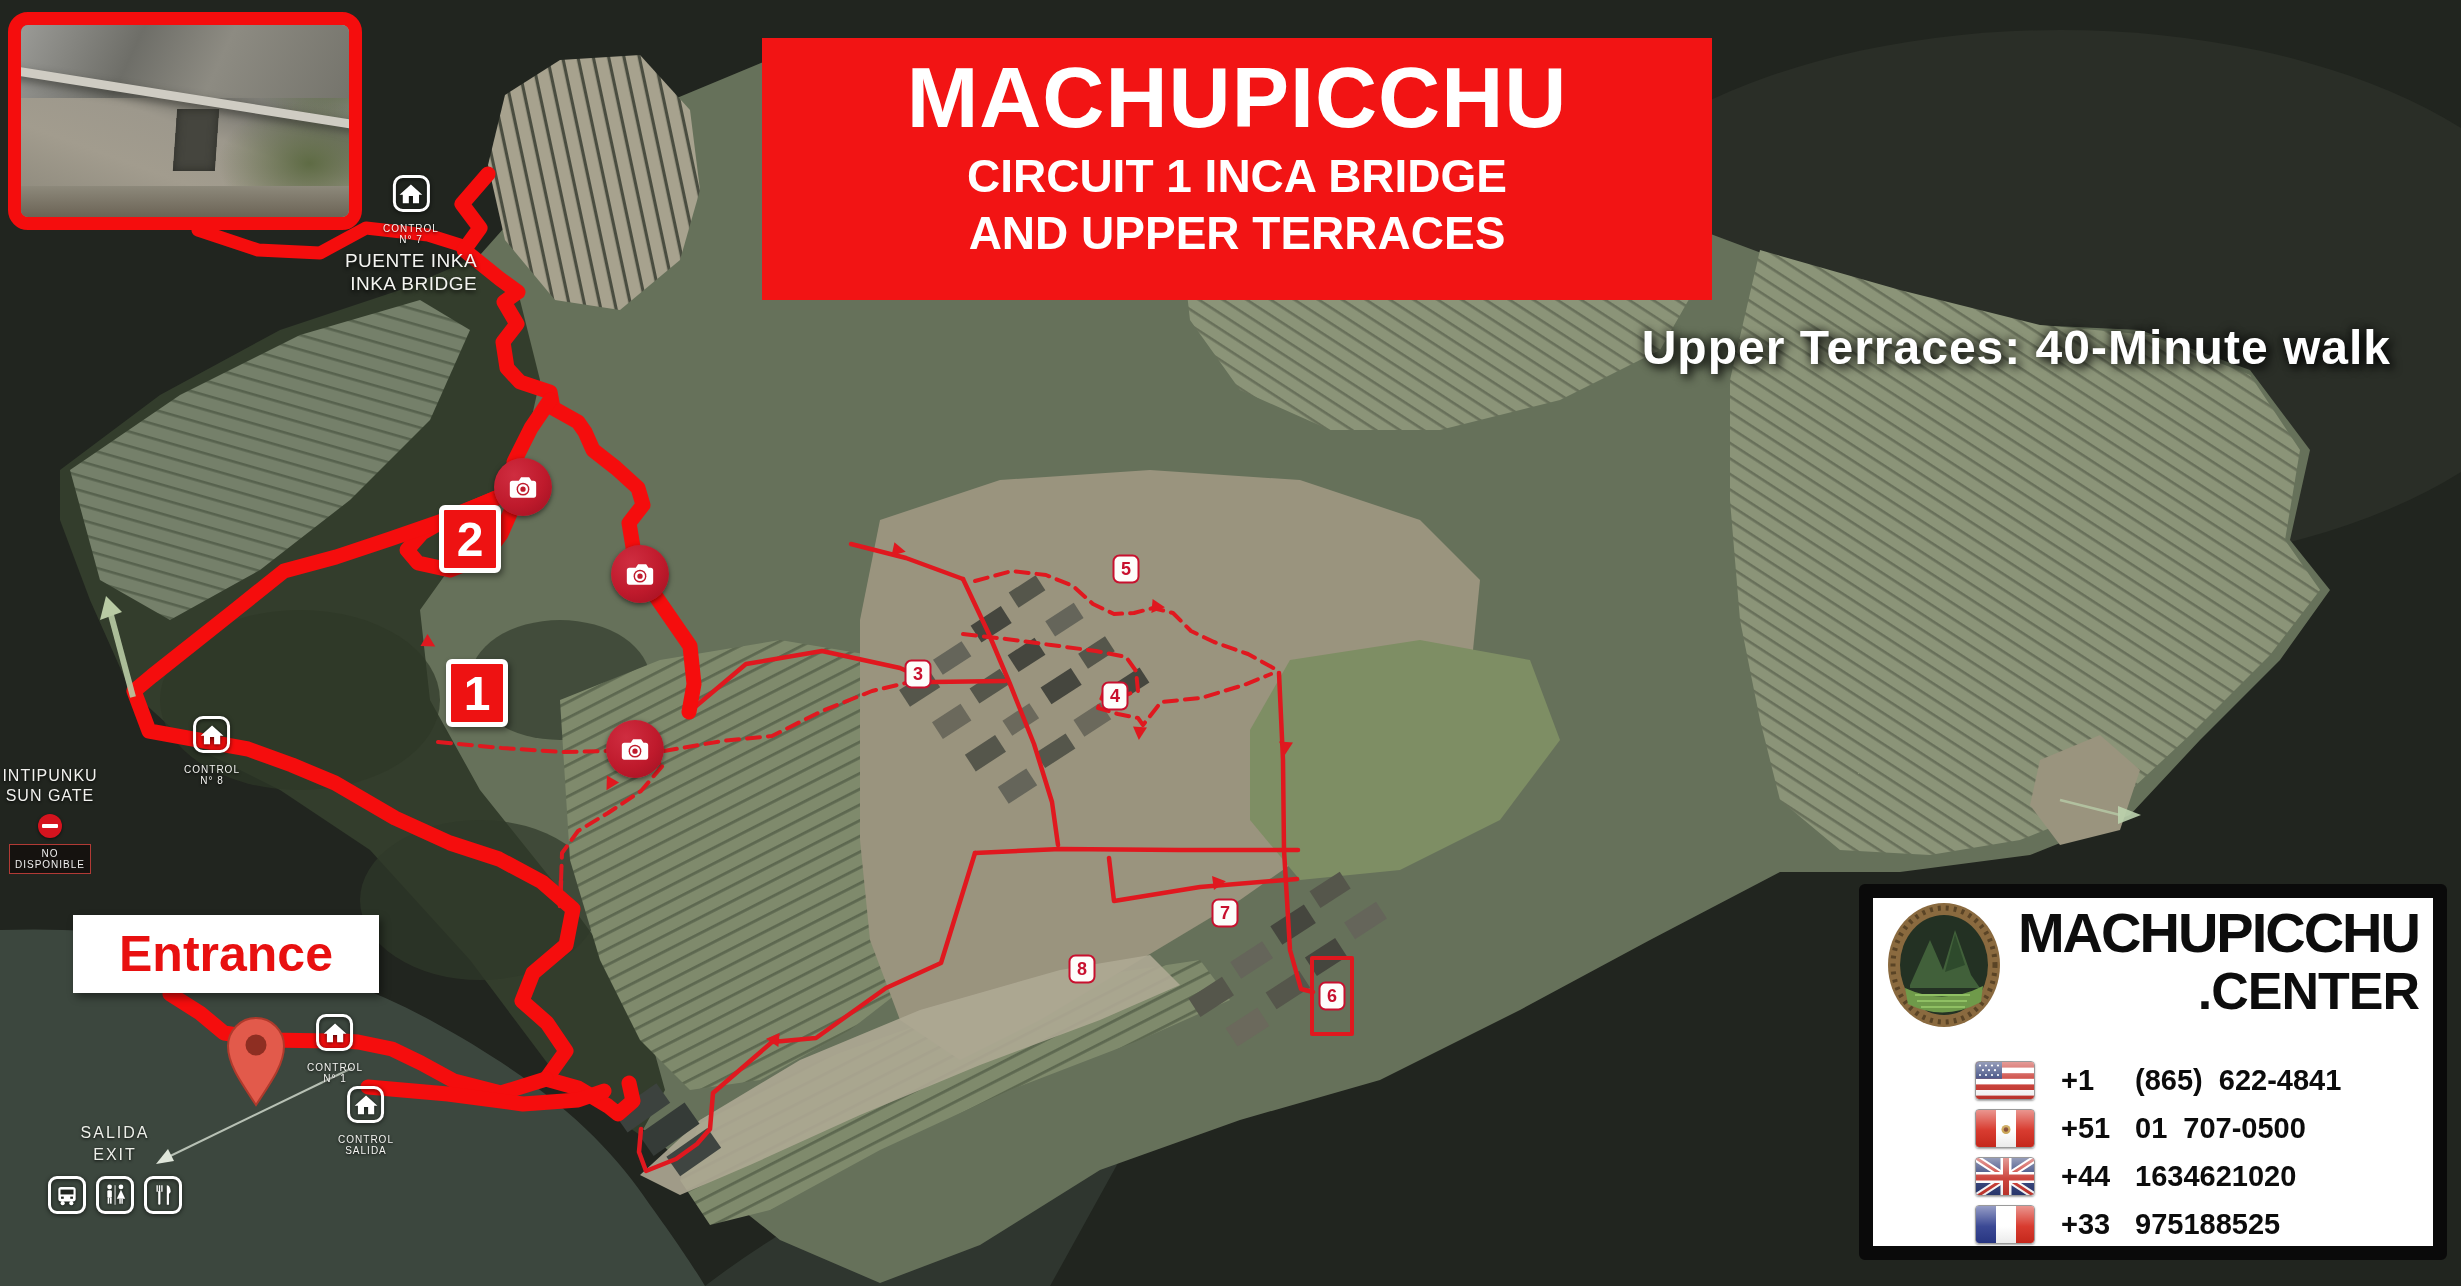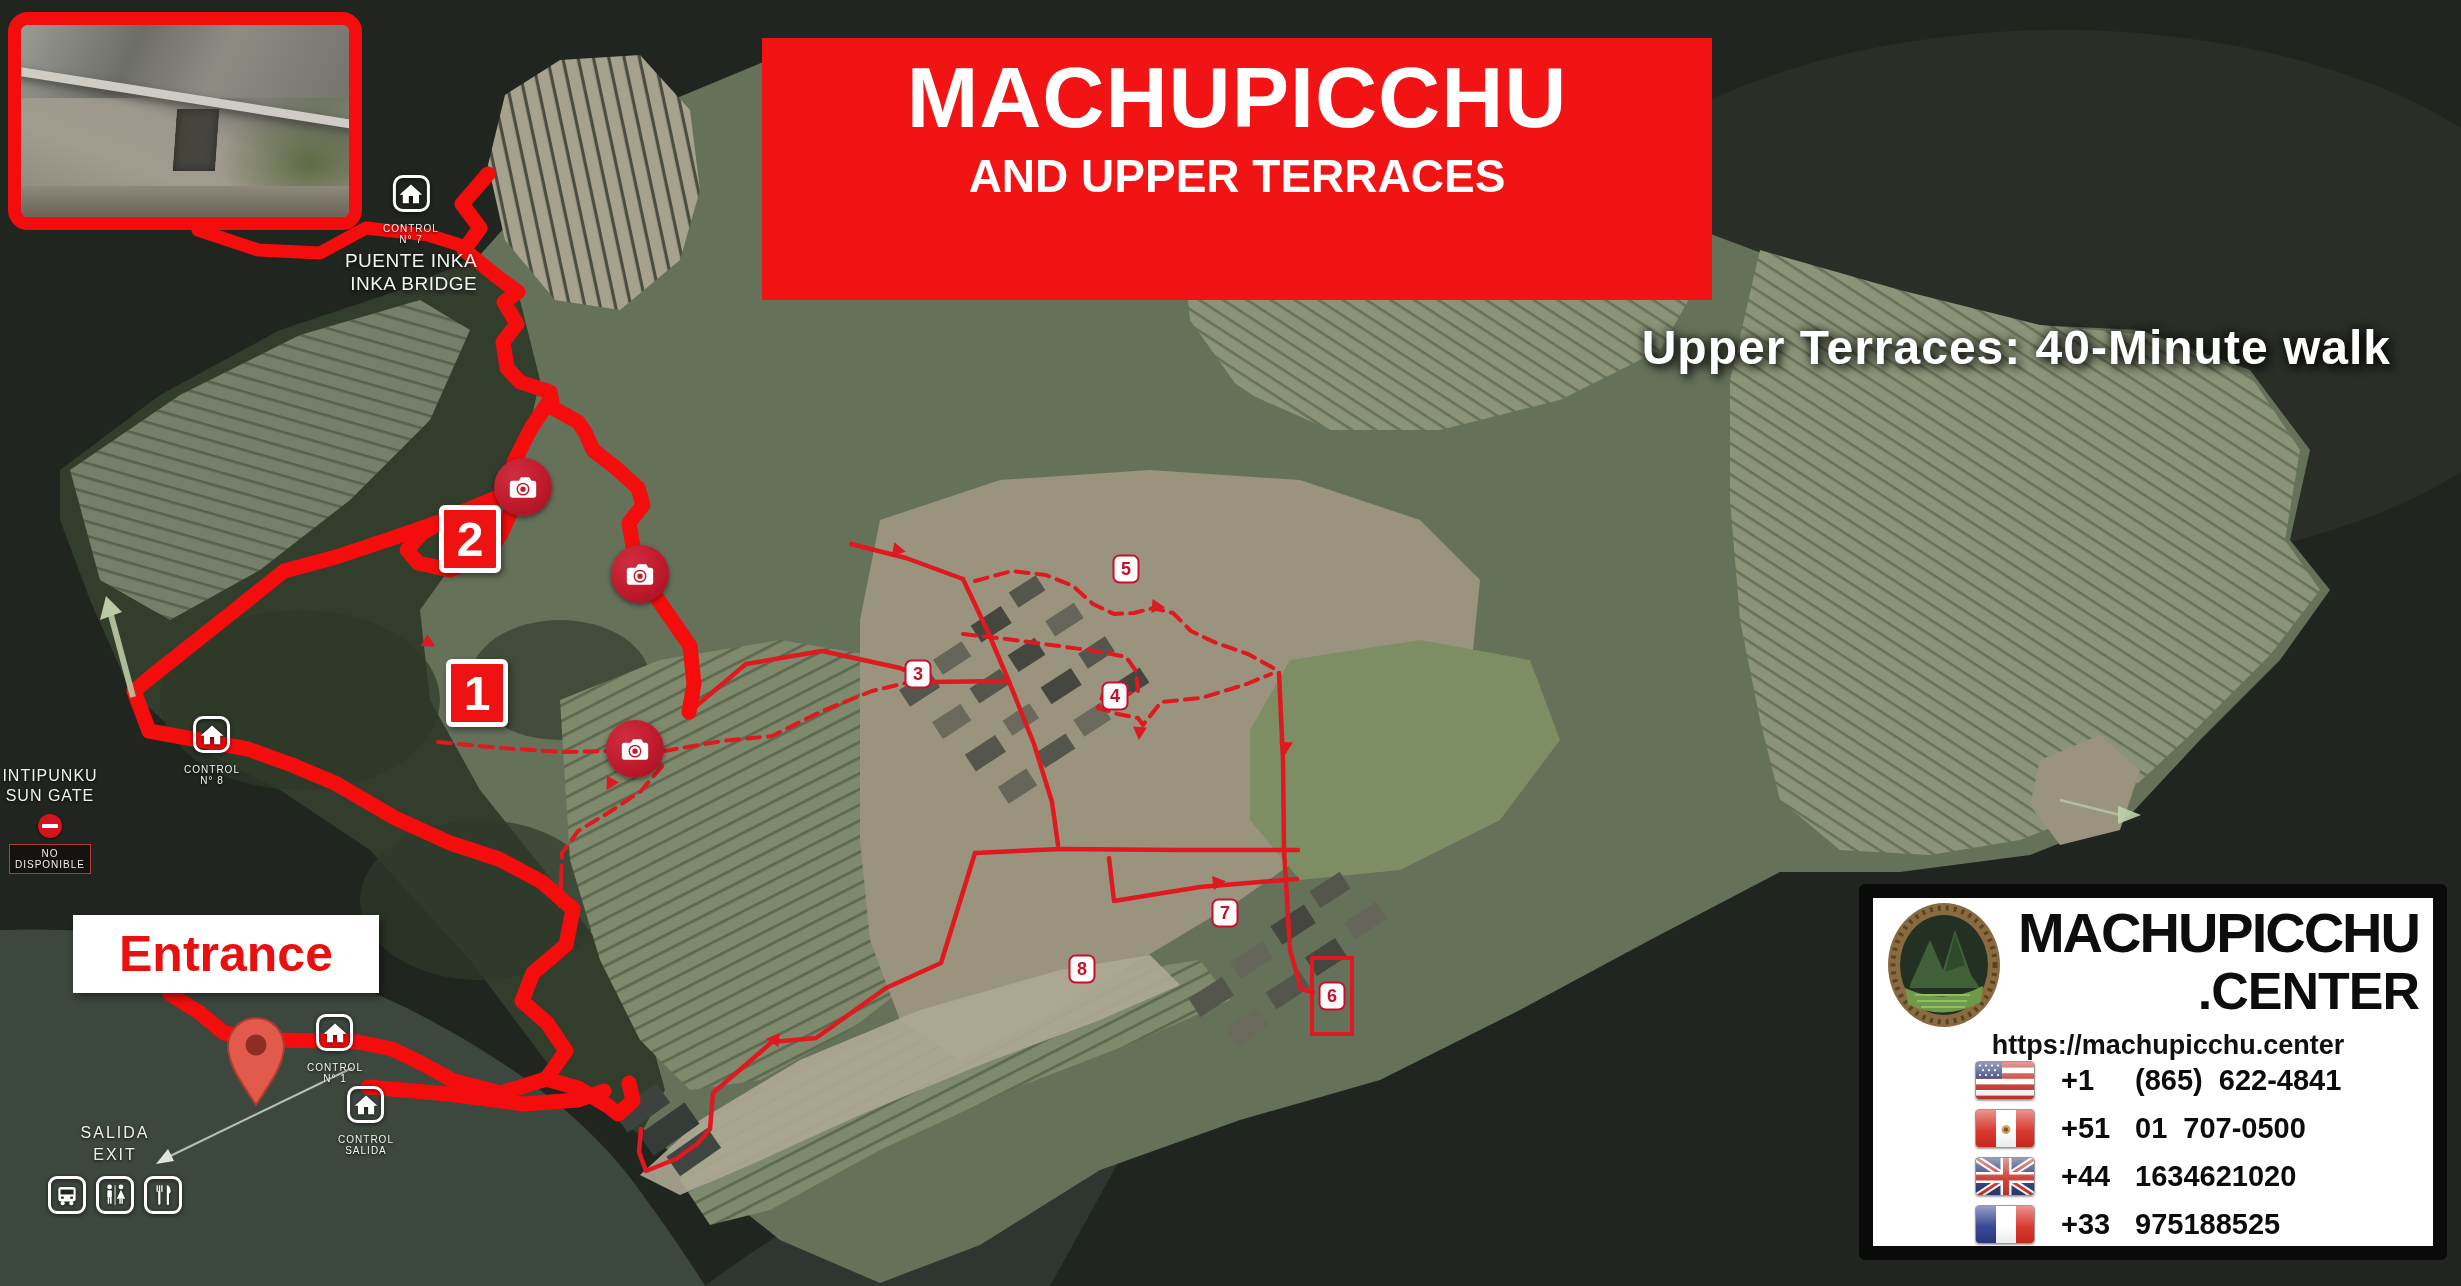--- a/index.html
+++ b/index.html
@@ -247,20 +247,21 @@
 
   <div class="inset">
     <div class="rockface"></div>
     <div class="walltop"></div>
     <div class="window"></div>
     <div class="wallbase"></div>
   </div>
 
   <div class="banner">
     <div class="t1">MACHUPICCHU</div>
+    <div class="t2">CIRCUIT 1 INCA BRIDGE</div>
     <div class="t2">AND UPPER TERRACES</div>
   </div>
 
   <div class="walkinfo">
     <div class="w1">Upper Terraces: 40-Minute walk</div>
   </div>
 
   <div class="station" style="left:411px;top:175px;">
     <div class="hbox">
       <svg width="26" height="26" viewBox="0 0 24 24">
@@ -411,21 +412,20 @@
         <path d="M25,85 L45,40 L58,70 L70,30 L86,75 L95,88 L25,88 Z" fill="#41603a"></path>
         <path d="M60,72 L70,34 L80,65 Z" fill="#2e4a2c"></path>
         <path d="M20,88 Q59,106 98,86 L96,102 Q59,122 23,104 Z" fill="#6f9a4a"></path>
         <path d="M30,95 h55 M32,101 h50 M36,107 h44" stroke="#8fbf63" stroke-width="2" fill="none"></path>
       </svg>
     </div>
     <div class="brand">
       <div class="b1">MACHUPICCHU</div>
       <div class="b2">.CENTER</div>
     </div>
-    <div class="url">https://machupicchu.center</div>
     <div class="phones">
       <div class="phrow">
         <div class="flag">
           <svg width="60" height="39" viewBox="0 0 60 39">
             <rect width="60" height="39" fill="#fff"></rect>
             <g fill="#c8362e">
                 <rect width="60" height="5.6"></rect>
                 <rect y="11.2" width="60" height="5.6"></rect>
                 <rect y="22.4" width="60" height="5.6"></rect>
                 <rect y="33.6" width="60" height="5.4"></rect>

